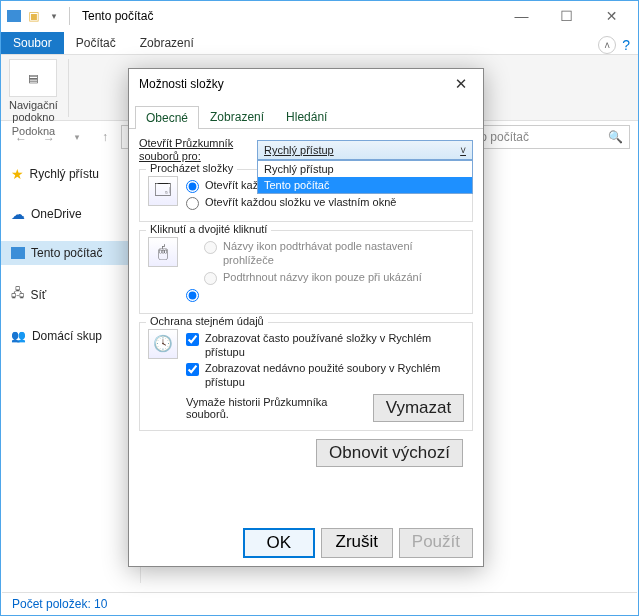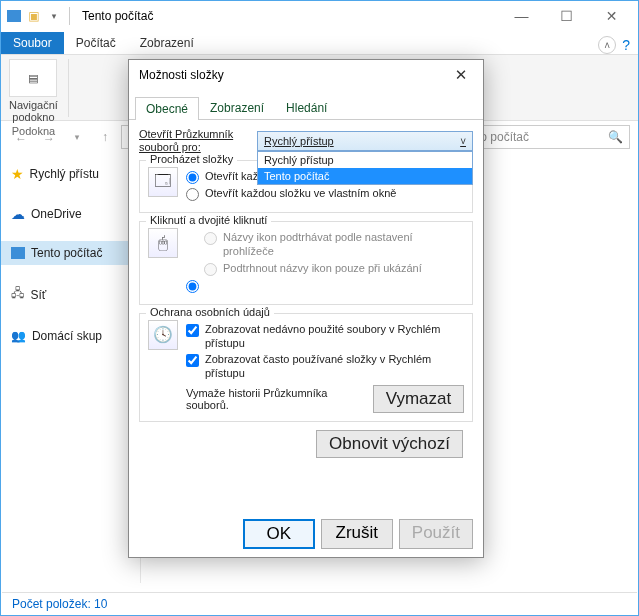--- a/index.html
+++ b/index.html
@@ -44,21 +44,21 @@
 .cloud-icon { color: #1565c0; font-size: 14px; }
 .net-icon { color: #555; font-size: 12px; }
 .home-icon { color: #3b8ed8; font-size: 12px; }
 
 .main-pane { flex:1; padding: 10px 14px; overflow: hidden; }
 .section-head { color: #0066cc; font-size: 13px; padding: 6px 2px; display: flex; align-items: center; gap: 4px; }
 
 .statusbar { position: absolute; left: 1px; right: 1px; bottom: 1px; height: 22px; border-top: 1px solid #e0e0e0; display: flex; align-items: center; padding: 0 10px; font-size: 12px; color: #0066cc; }
 
 
-.dialog { position: absolute; left: 128px; top: 59px; width: 356px; height: 499px; background: #fff; border: 1px solid #888; box-shadow: 0 4px 24px rgba(0,0,0,.3); display: flex; flex-direction: column; }
+.dialog { position: absolute; left: 128px; top: 68px; width: 356px; height: 499px; background: #fff; border: 1px solid #888; box-shadow: 0 4px 24px rgba(0,0,0,.3); display: flex; flex-direction: column; }
 .dlg-title { height: 30px; display: flex; align-items: center; padding: 0 10px; font-size: 12px; }
 .dlg-close { margin-left: auto; font-size: 15px; color: #333; width: 24px; height: 24px; display: flex; align-items: center; justify-content: center; }
 .dlg-tabs { display: flex; border-bottom: 1px solid #ccc; padding: 0 6px; margin-top: 6px; }
 .dlg-tab { padding: 4px 10px; font-size: 12px; border: 1px solid transparent; border-bottom: none; color: #14532d; }
 .dlg-tab.active { border-color: #ccc; background: #fff; position: relative; top: 1px; }
 .dlg-body { flex: 1; padding: 8px 10px 6px; font-size: 11px; color: #222; overflow: hidden; }
 .row { display: flex; align-items: center; gap: 8px; margin-bottom: 6px; text-decoration: underline; }
 .combo { border: 1px solid #7aa7d8; background: linear-gradient(#eaf3fb, #d6e9f8); height: 20px; flex: 1; display: flex; align-items: center; padding: 0 6px; justify-content: space-between; font-size: 11px; position: relative; }
 .combo .chev { font-size: 10px; color: #333; }
 .combo-list { position: absolute; left: -1px; right: -1px; top: 19px; border: 1px solid #7aa7d8; background: #fff; z-index: 10; }
@@ -235,31 +235,31 @@
               <label>Podtrhnout názvy ikon pouze při ukázání</label>
             </div>
           <div class="opt-row">
               <input type="radio" checked="" style="">
             </div>
         </div>
       </div>
     </div>
 
     <div class="groupbox">
-      <span class="legend">Ochrana osobních údajů</span>
+      <span class="legend">Ochrana stejném údajů</span>
       <div class="gb-content">
         <div class="gb-icon">🕓</div>
         <div class="gb-opts">
           <div class="opt-row">
               <input type="checkbox" checked="" style="">
+              <label>Zobrazovat často používané složky v Rychlém přístupu</label>
+            </div>
+          <div class="opt-row">
+              <input type="checkbox" checked="" style="">
               <label>Zobrazovat nedávno použité soubory v Rychlém přístupu</label>
-            </div>
-          <div class="opt-row">
-              <input type="checkbox" checked="" style="">
-              <label>Zobrazovat často používané složky v Rychlém přístupu</label>
             </div>
           <div class="clear-row">
             <span>Vymaže historii Průzkumníka souborů.</span>
             <span class="btn">Vymazat</span>
           </div>
         </div>
       </div>
     </div>
 
     <div class="btn-row upper">

